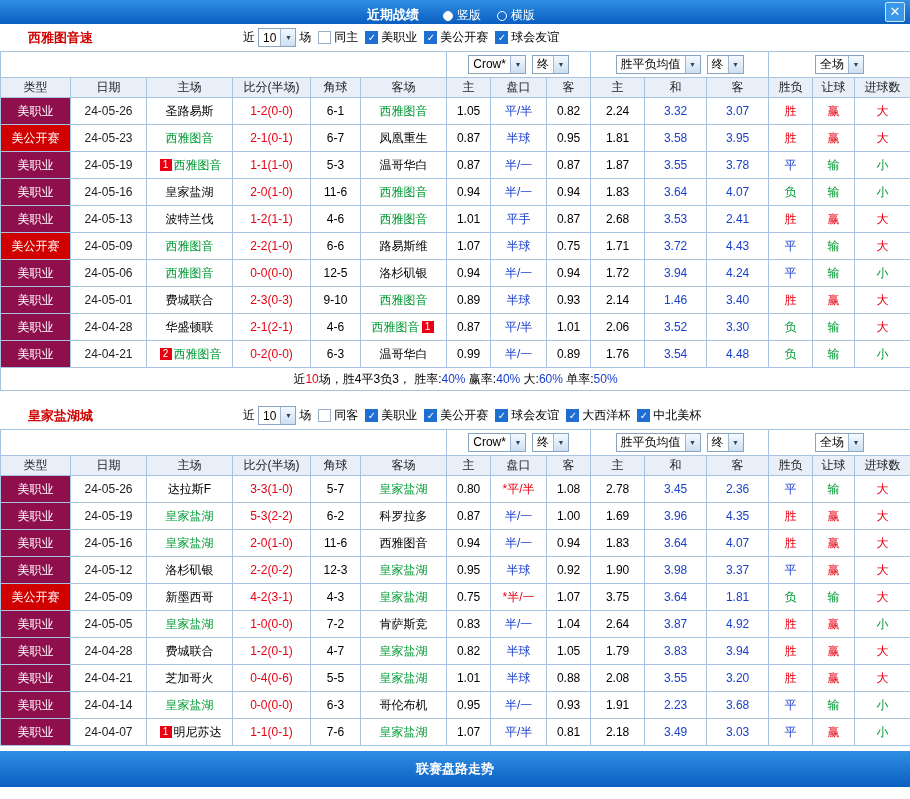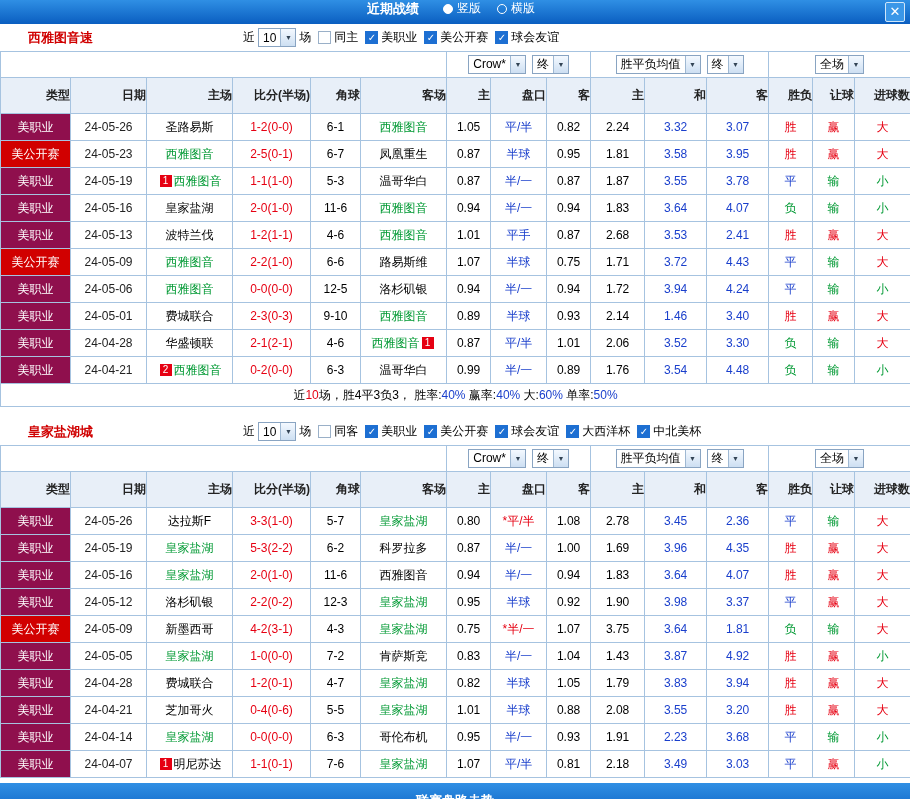--- a/index.html
+++ b/index.html
@@ -4,21 +4,21 @@
 <style>
   * { box-sizing: border-box; }
   html,body { margin:0; padding:0; }
   body {
     width:910px; height:799px; overflow:hidden; background:#fff;
     font-family:"Liberation Sans","DejaVu Sans",sans-serif; font-size:12px; color:#000;
   }
   
   .topbar {
     height:24px; background:linear-gradient(180deg,#2f8fe4,var(--topbar-blue,#0a5ec0));
-    color:#fff; display:flex; align-items:flex-start; justify-content:center; position:relative;
+    color:#fff; display:flex; align-items:flex-end; justify-content:center; position:relative;
   }
   .topbar-title { font-weight:bold; font-size:13px; margin-right:16px; }
   .radio-label { display:inline-flex; align-items:center; gap:4px; margin:0 8px; cursor:pointer; }
   .radio { width:10px; height:10px; border:1px solid #fff; border-radius:50%; display:inline-block; }
   .radio.on { background:#fff; }
   .close-btn {
     position:absolute; right:5px; top:2px; width:20px; height:20px; border-radius:2px;
     background:#3b97e8; border:1px solid #cfe6fa; color:#fff; font-size:13px;
     line-height:18px; text-align:center; cursor:pointer; font-weight:bold;
   }
@@ -39,21 +39,21 @@
   .sel-t { padding:0 4px; display:flex; align-items:center; font-size:12px; white-space:nowrap; }
   .sel-a { width:15px; background:linear-gradient(#f4f9ff,#cddff2); border-left:1px solid #9fb8d2;
            display:flex; align-items:center; justify-content:center; font-size:7px; color:#345; }
   
   table.grid { border-collapse:collapse; table-layout:fixed; width:910px; }
   .grid td, .grid th {
     border:1px solid var(--grid-line,#a6c3e0); text-align:center; padding:0;
     height:27px; white-space:nowrap; overflow:hidden; font-size:12px;
   }
   .dd-row td { height:26px; }
-  .head-row th { height:36px; background:var(--header-bg,#e8eff8); font-weight:bold; color:#222;text-align:right; }
+  .head-row th { height:20px; background:var(--header-bg,#e8eff8); font-weight:normal; color:#222; }
   .sum-row td { height:23px; }
   .type.mls  { background:var(--league-mls,#8f0f4d); color:#fff; }
   .type.open { background:var(--league-open,#d10000); color:#fff; }
   .date { color:#222; }
   .team { cursor:pointer; }
   .focus { color:var(--team-green,#009933); }
   .score { color:var(--red,#e60012); cursor:pointer; }
   .c-b { color:var(--blue,#1a3fcc); }
   .c-r { color:var(--red,#e60012); }
   .win  { color:var(--red,#e60012); }
@@ -173,21 +173,21 @@
               <td class="c-b">3.32</td>
               <td class="c-b">3.07</td>
               <td class="win">胜</td>
               <td class="win">赢</td>
               <td class="over">大</td>
             </tr>
             <tr class="data-row">
               <td class="type open">美公开赛</td>
               <td class="date">24-05-23</td>
               <td class="team"><span class="focus">西雅图音</span></td>
-              <td class="score">2-5(0-1)</td>
+              <td class="score">2-1(0-1)</td>
               <td>6-7</td>
               <td class="team"><span class="">凤凰重生</span></td>
               <td>0.87</td>
               <td class="c-b">半球</td>
               <td>0.95</td>
               <td>1.81</td>
               <td class="c-b">3.58</td>
               <td class="c-b">3.95</td>
               <td class="win">胜</td>
               <td class="win">赢</td>
@@ -498,21 +498,21 @@
             <tr class="data-row">
               <td class="type mls">美职业</td>
               <td class="date">24-05-05</td>
               <td class="team"><span class="focus">皇家盐湖</span></td>
               <td class="score">1-0(0-0)</td>
               <td>7-2</td>
               <td class="team"><span class="">肯萨斯竞</span></td>
               <td>0.83</td>
               <td class="c-b">半/一</td>
               <td>1.04</td>
-              <td>1.43</td>
+              <td>2.64</td>
               <td class="c-b">3.87</td>
               <td class="c-b">4.92</td>
               <td class="win">胜</td>
               <td class="win">赢</td>
               <td class="under">小</td>
             </tr>
             <tr class="data-row">
               <td class="type mls">美职业</td>
               <td class="date">24-04-28</td>
               <td class="team"><span class="">费城联合</span></td>

